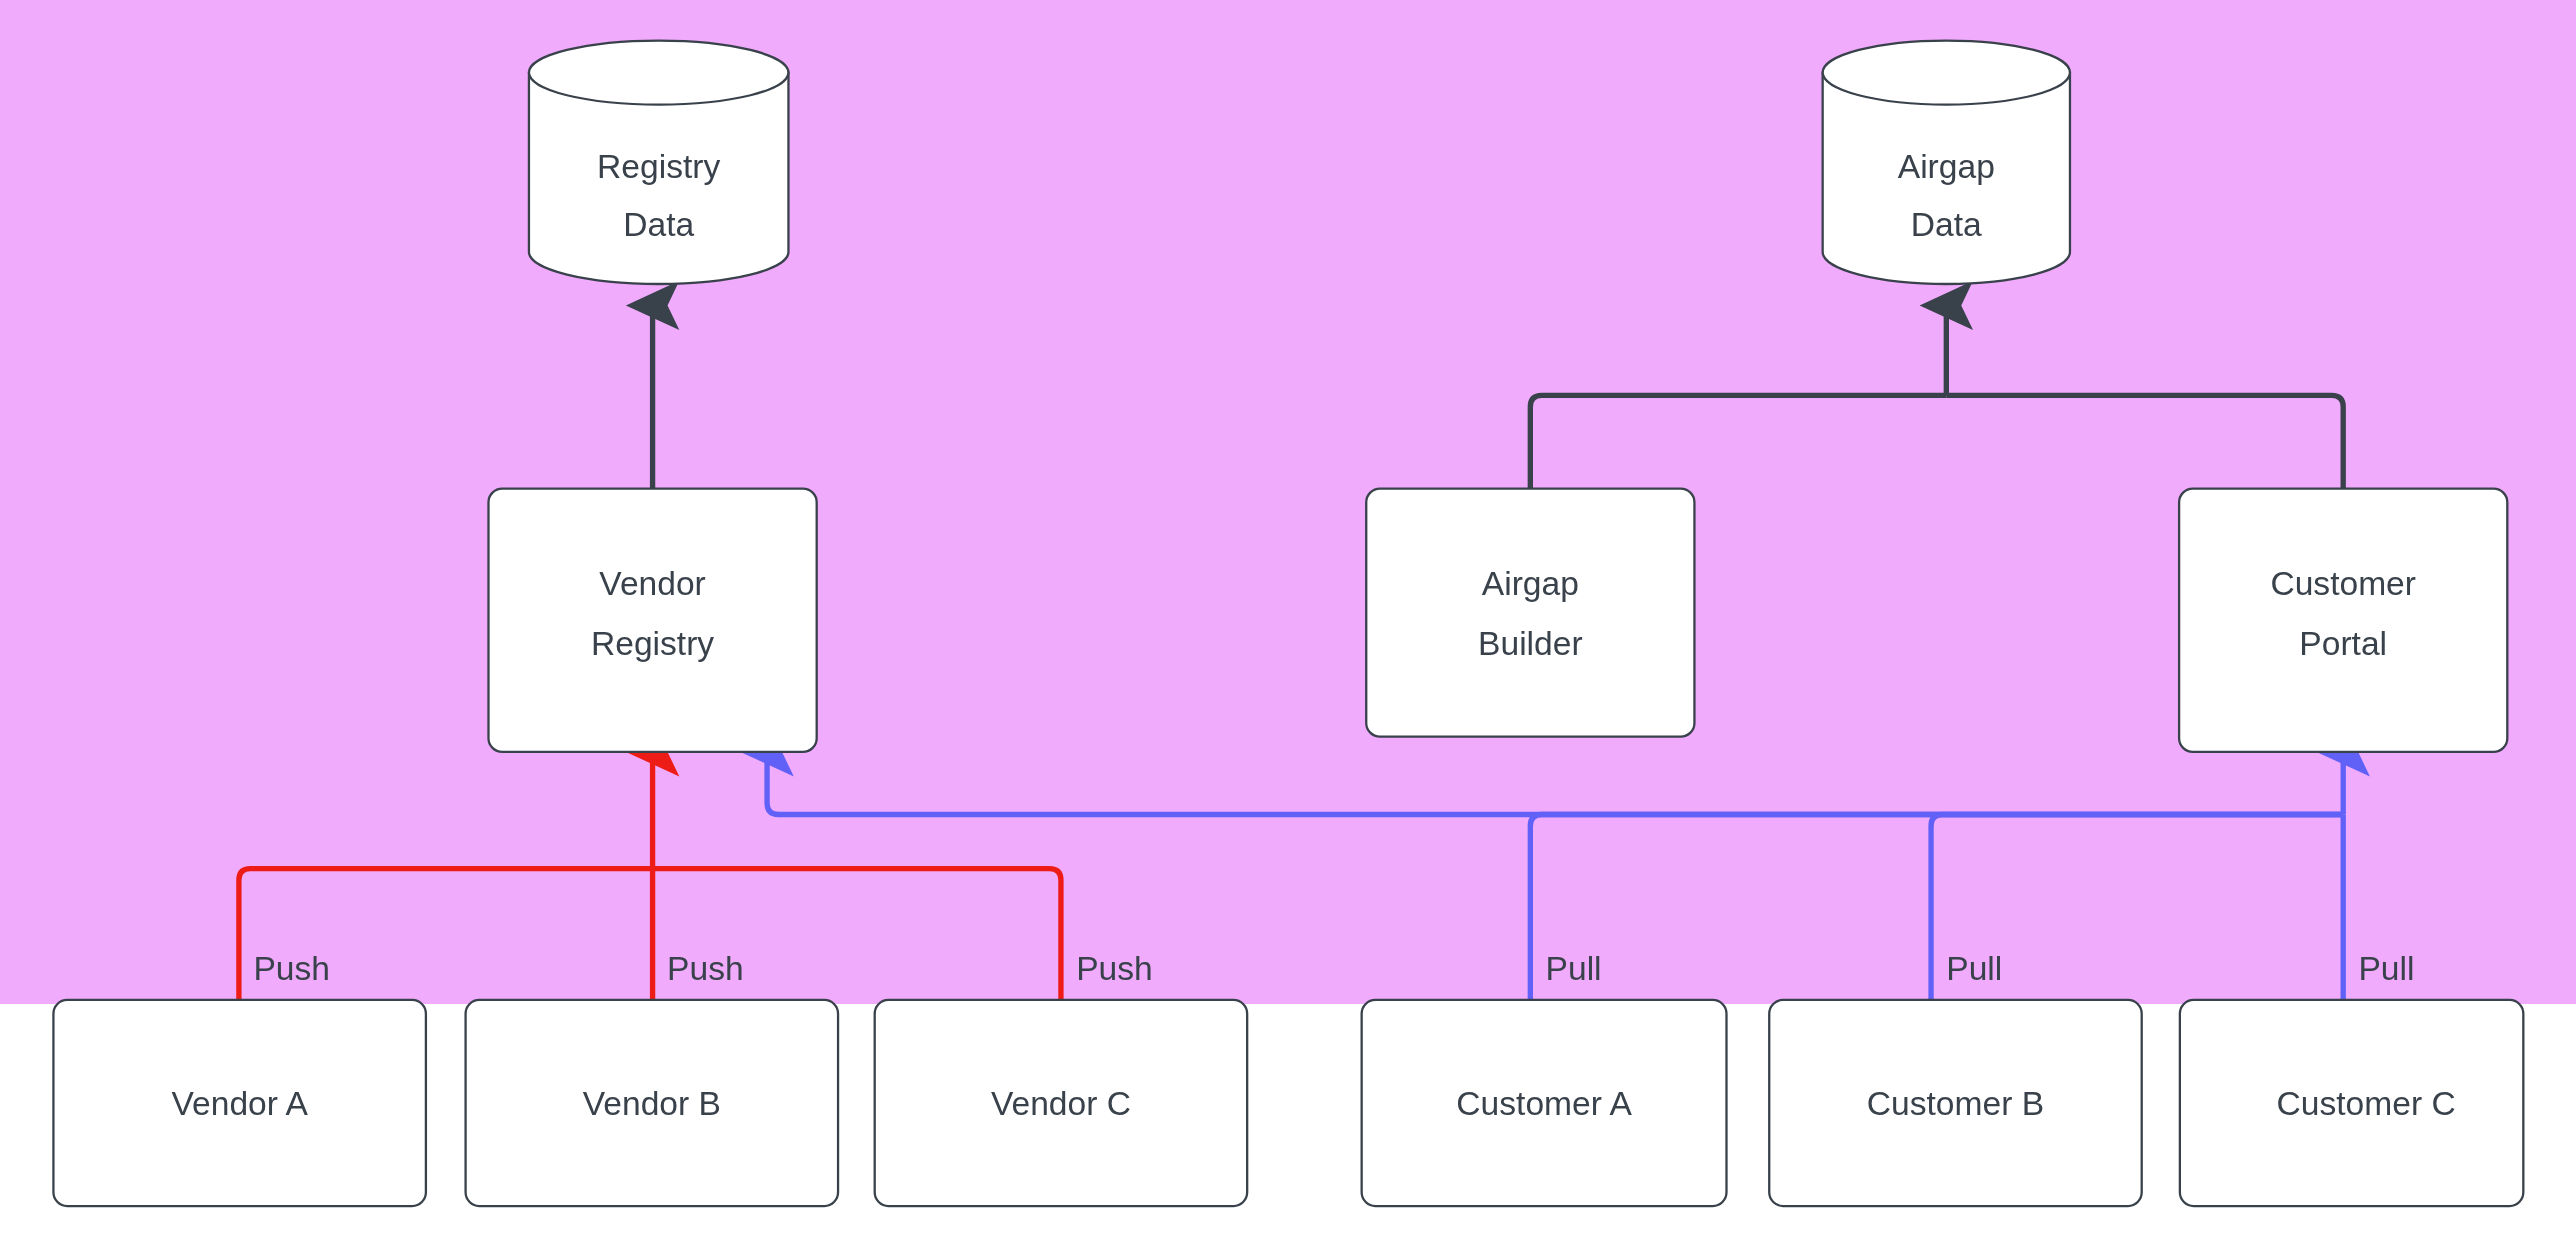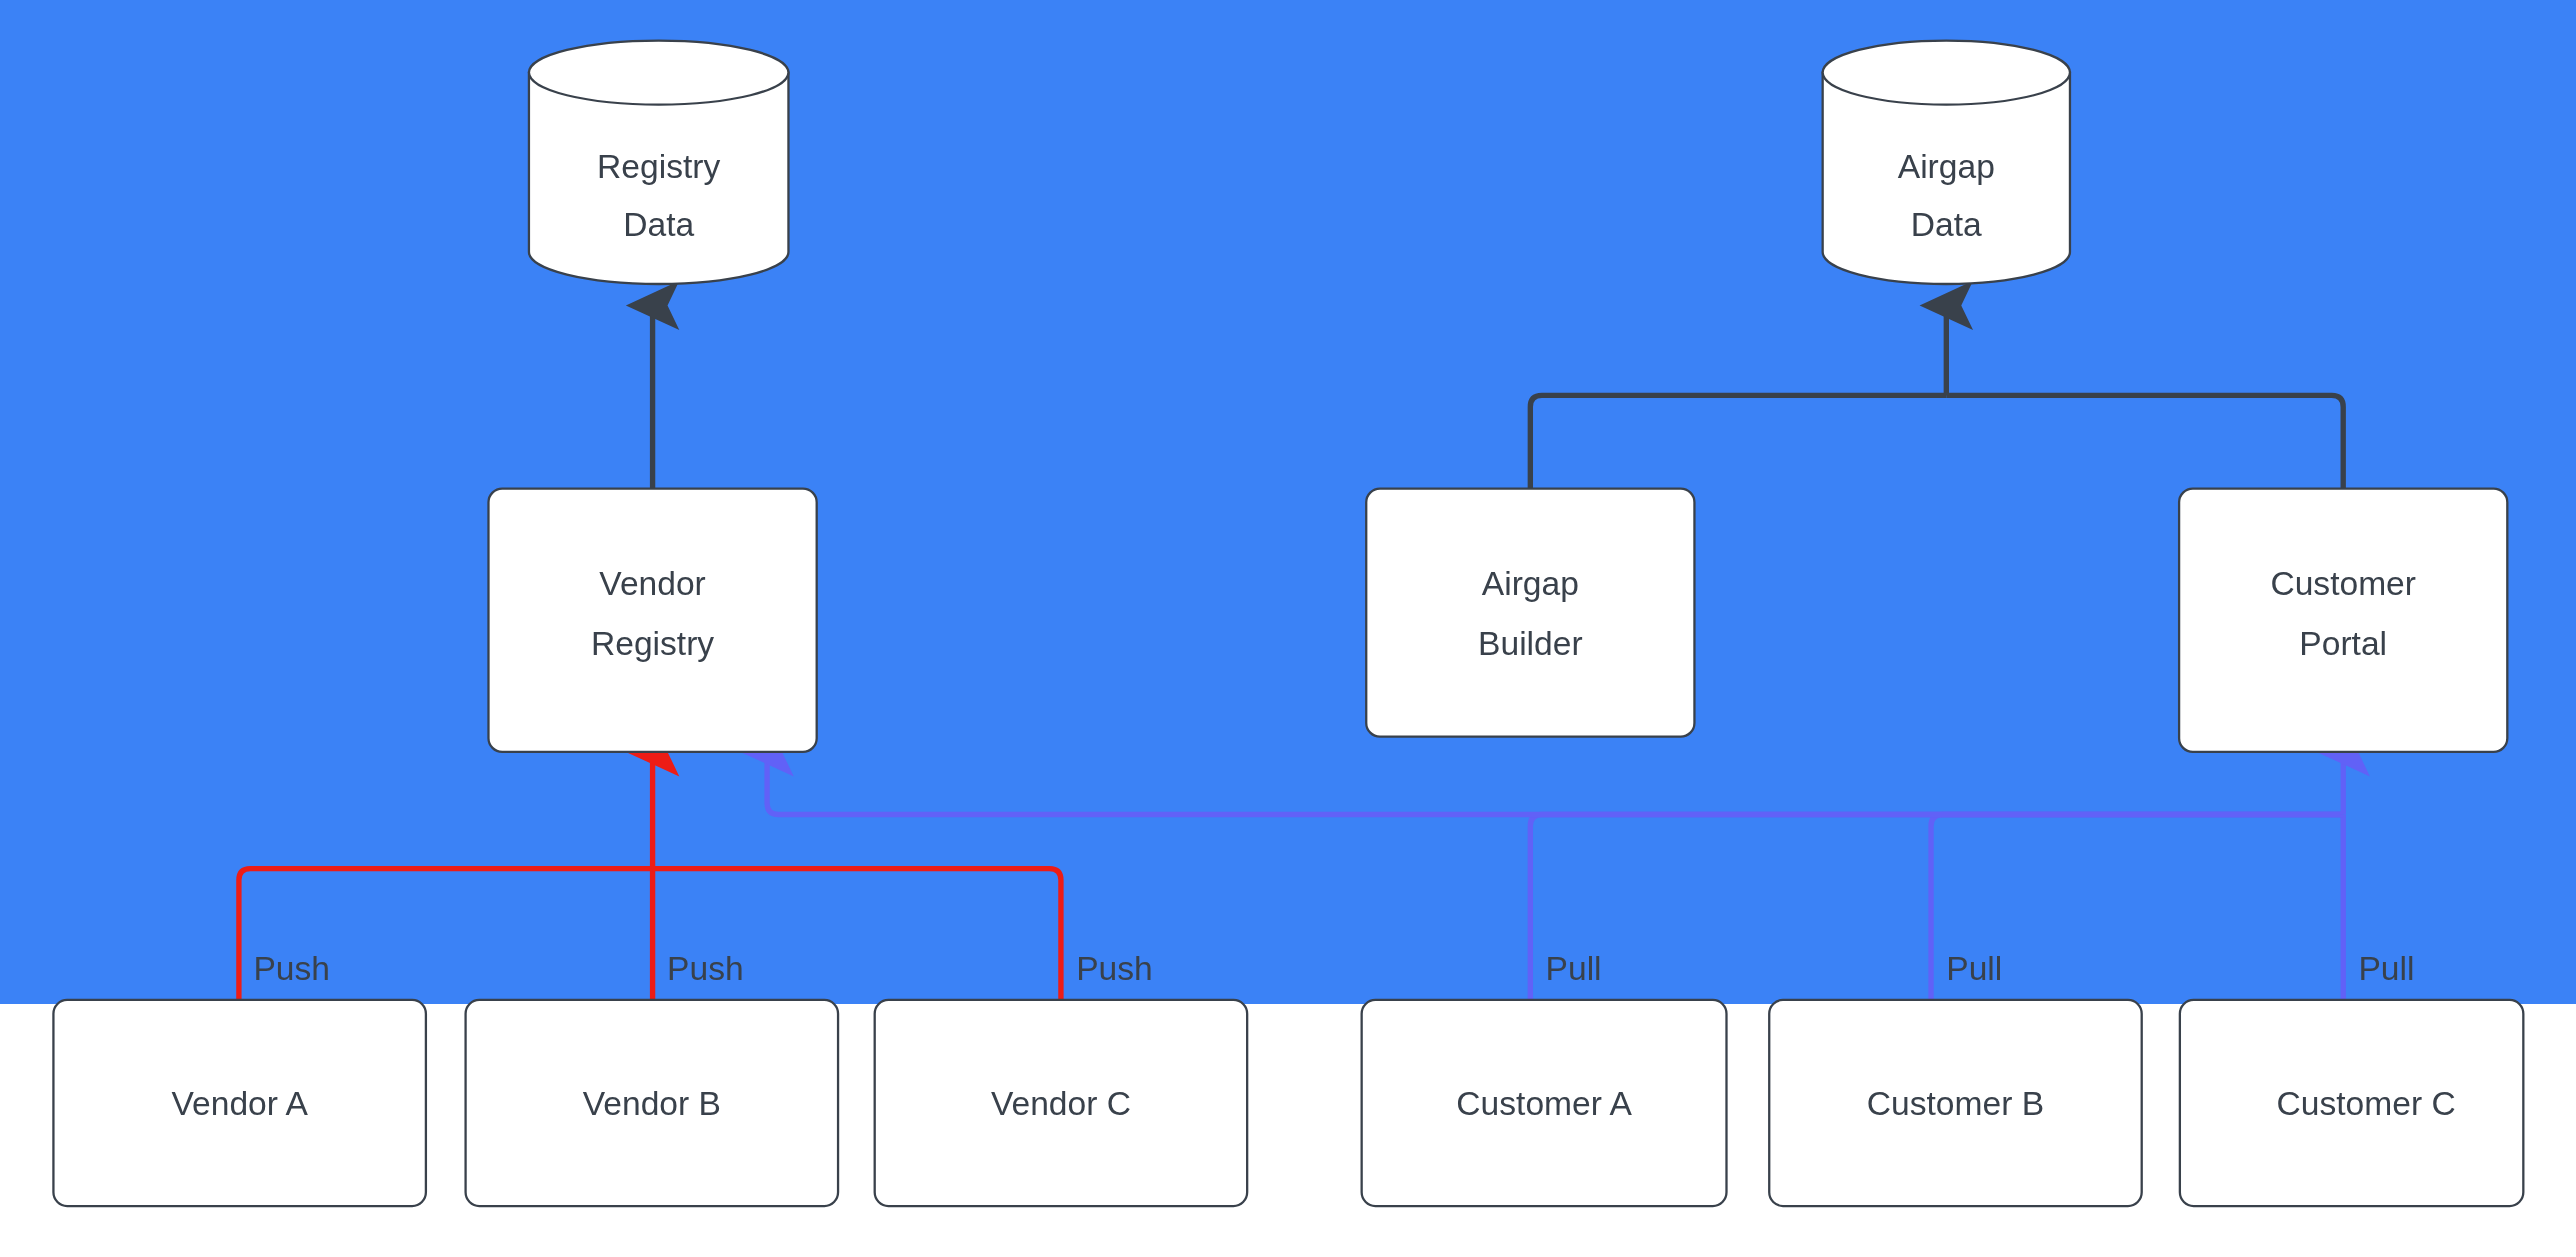--- a/index.html
+++ b/index.html
@@ -10,21 +10,21 @@
   body {
     width: 2576px;
     height: 1258px;
     overflow: hidden;
     font-family: "Liberation Sans", sans-serif;
   }
   #diagram-root {
     position: relative;
     width: 2576px;
     height: 1004px;
-    background: #3b82f6;
+    background: #f0abfc;
   }
   svg.canvas {
     position: absolute;
     top: 0;
     left: 0;
     width: 2576px;
     height: 1258px;
     display: block;
   }
   .node-shape {

